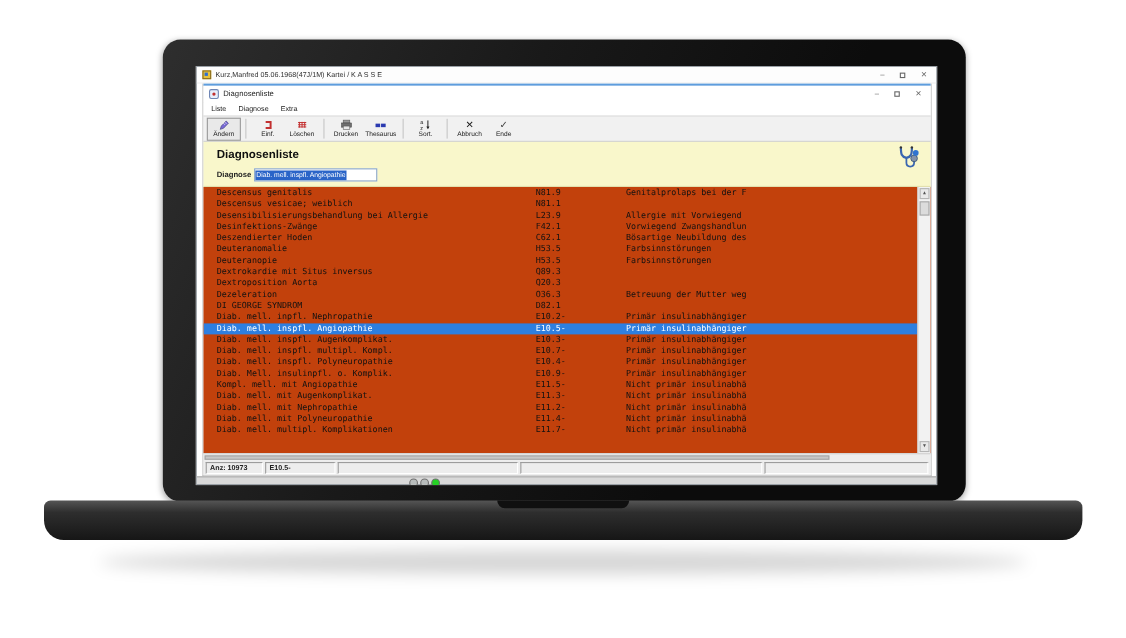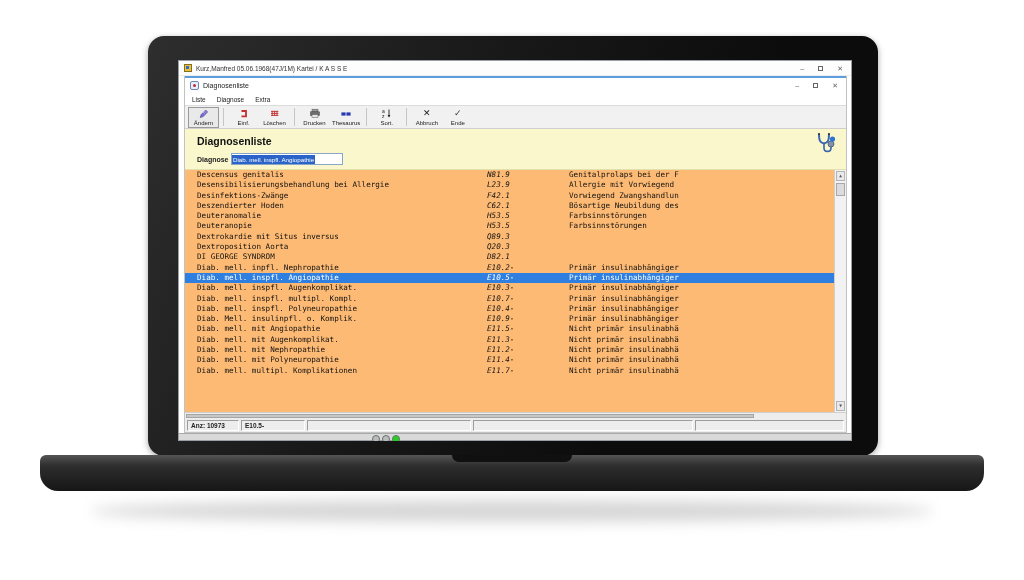--- a/index.html
+++ b/index.html
@@ -69,28 +69,28 @@
                  font-weight:bold; color:#101010; }
   .field-label { position:absolute; left:12px; top:27px; font-size:7px;
                  font-weight:bold; color:#222; }
   .diag-input { position:absolute; left:46px; top:24px; width:112px; height:12px;
                 background:#fff; border:1px solid #89a6c6; display:flex;
                 align-items:center; overflow:hidden; }
   .sel-text { background:#2a64c8; color:#fff; font-size:6.2px; padding:1px;
               white-space:nowrap; }
   .steth { position:absolute; right:8px; top:2px; }
 
-  .list { flex:1 1 auto; position:relative; background:#fdba74; overflow:hidden;
+  .list { flex:1 1 auto; position:relative; background:#c2410c; overflow:hidden;
           font-family:"DejaVu Sans Mono", monospace; }
   .rows { position:absolute; inset:0 12px 0 0; }
   .row { position:relative; height:10.3px; font-size:7.6px; line-height:10.3px;
          color:#111; white-space:nowrap; }
   .row.selected { background:#2e7fe0; color:#fff; }
   .c-name { position:absolute; left:12px; }
-  .c-code { position:absolute; left:302px;font-style:italic; }
+  .c-code { position:absolute; left:302px; }
   .c-desc { position:absolute; left:384px; }
 
   .vscroll { position:absolute; top:0; right:0; bottom:0; width:12px;
              background:#f2f2f2; border-left:1px solid #d0d0d0; }
   .vs-btn { position:absolute; left:1px; right:1px; height:10px; background:#e9e9e9;
             border:1px solid #b4b4b4; color:#555; font-size:4.5px; line-height:8px;
             text-align:center; }
   .vs-up { top:1px; } .vs-down { bottom:1px; }
   .vs-thumb { position:absolute; left:1px; right:1px; top:13px; height:13px;
               background:#dcdcdc; border:1px solid #a8a8a8; }
@@ -247,20 +247,25 @@
         </div>
 
         <div class="list">
           <div class="rows">
               <div class="row">
                 <span class="c-name">Descensus genitalis</span>
                 <span class="c-code">N81.9</span>
                 <span class="c-desc">Genitalprolaps bei der F</span>
               </div>
               <div class="row">
+                <span class="c-name">Descensus vesicae; weiblich</span>
+                <span class="c-code">N81.1</span>
+                <span class="c-desc"></span>
+              </div>
+              <div class="row">
                 <span class="c-name">Desensibilisierungsbehandlung bei Allergie</span>
                 <span class="c-code">L23.9</span>
                 <span class="c-desc">Allergie mit Vorwiegend</span>
               </div>
               <div class="row">
                 <span class="c-name">Desinfektions-Zwänge</span>
                 <span class="c-code">F42.1</span>
                 <span class="c-desc">Vorwiegend Zwangshandlun</span>
               </div>
               <div class="row">
@@ -282,20 +287,25 @@
                 <span class="c-name">Dextrokardie mit Situs inversus</span>
                 <span class="c-code">Q89.3</span>
                 <span class="c-desc"></span>
               </div>
               <div class="row">
                 <span class="c-name">Dextroposition Aorta</span>
                 <span class="c-code">Q20.3</span>
                 <span class="c-desc"></span>
               </div>
               <div class="row">
+                <span class="c-name">Dezeleration</span>
+                <span class="c-code">O36.3</span>
+                <span class="c-desc">Betreuung der Mutter weg</span>
+              </div>
+              <div class="row">
                 <span class="c-name">DI GEORGE SYNDROM</span>
                 <span class="c-code">D82.1</span>
                 <span class="c-desc"></span>
               </div>
               <div class="row">
                 <span class="c-name">Diab. mell. inpfl. Nephropathie</span>
                 <span class="c-code">E10.2-</span>
                 <span class="c-desc">Primär insulinabhängiger</span>
               </div>
               <div class="row selected">
@@ -317,21 +327,21 @@
                 <span class="c-name">Diab. mell. inspfl. Polyneuropathie</span>
                 <span class="c-code">E10.4-</span>
                 <span class="c-desc">Primär insulinabhängiger</span>
               </div>
               <div class="row">
                 <span class="c-name">Diab. Mell. insulinpfl. o. Komplik.</span>
                 <span class="c-code">E10.9-</span>
                 <span class="c-desc">Primär insulinabhängiger</span>
               </div>
               <div class="row">
-                <span class="c-name">Diab. mell. mit Angiopathie</span>
+                <span class="c-name">Kompl. mell. mit Angiopathie</span>
                 <span class="c-code">E11.5-</span>
                 <span class="c-desc">Nicht primär insulinabhä</span>
               </div>
               <div class="row">
                 <span class="c-name">Diab. mell. mit Augenkomplikat.</span>
                 <span class="c-code">E11.3-</span>
                 <span class="c-desc">Nicht primär insulinabhä</span>
               </div>
               <div class="row">
                 <span class="c-name">Diab. mell. mit Nephropathie</span>

